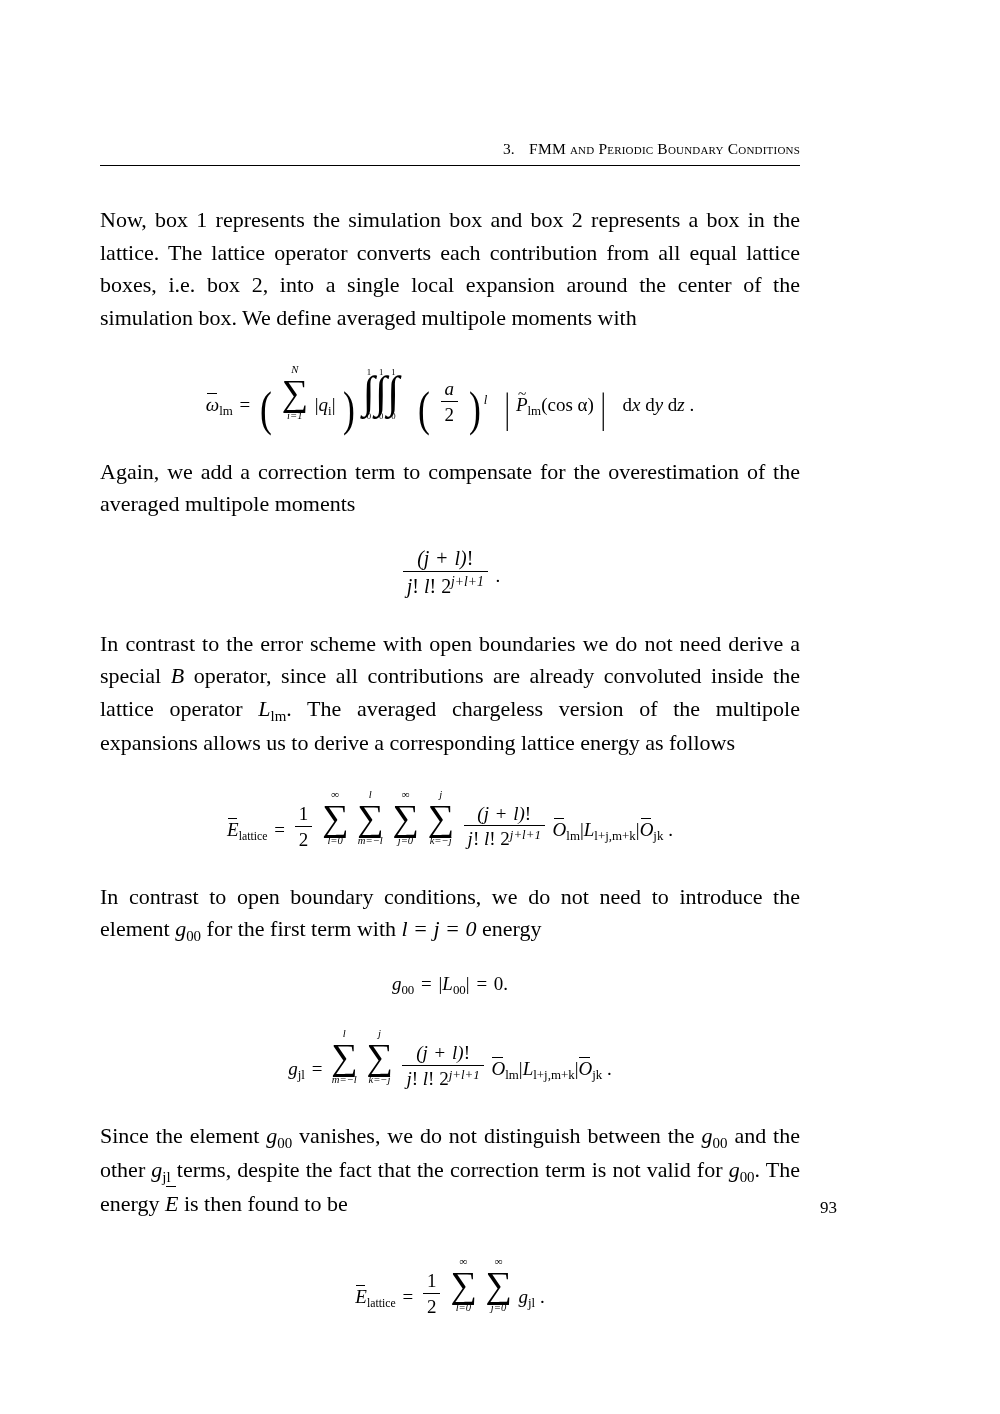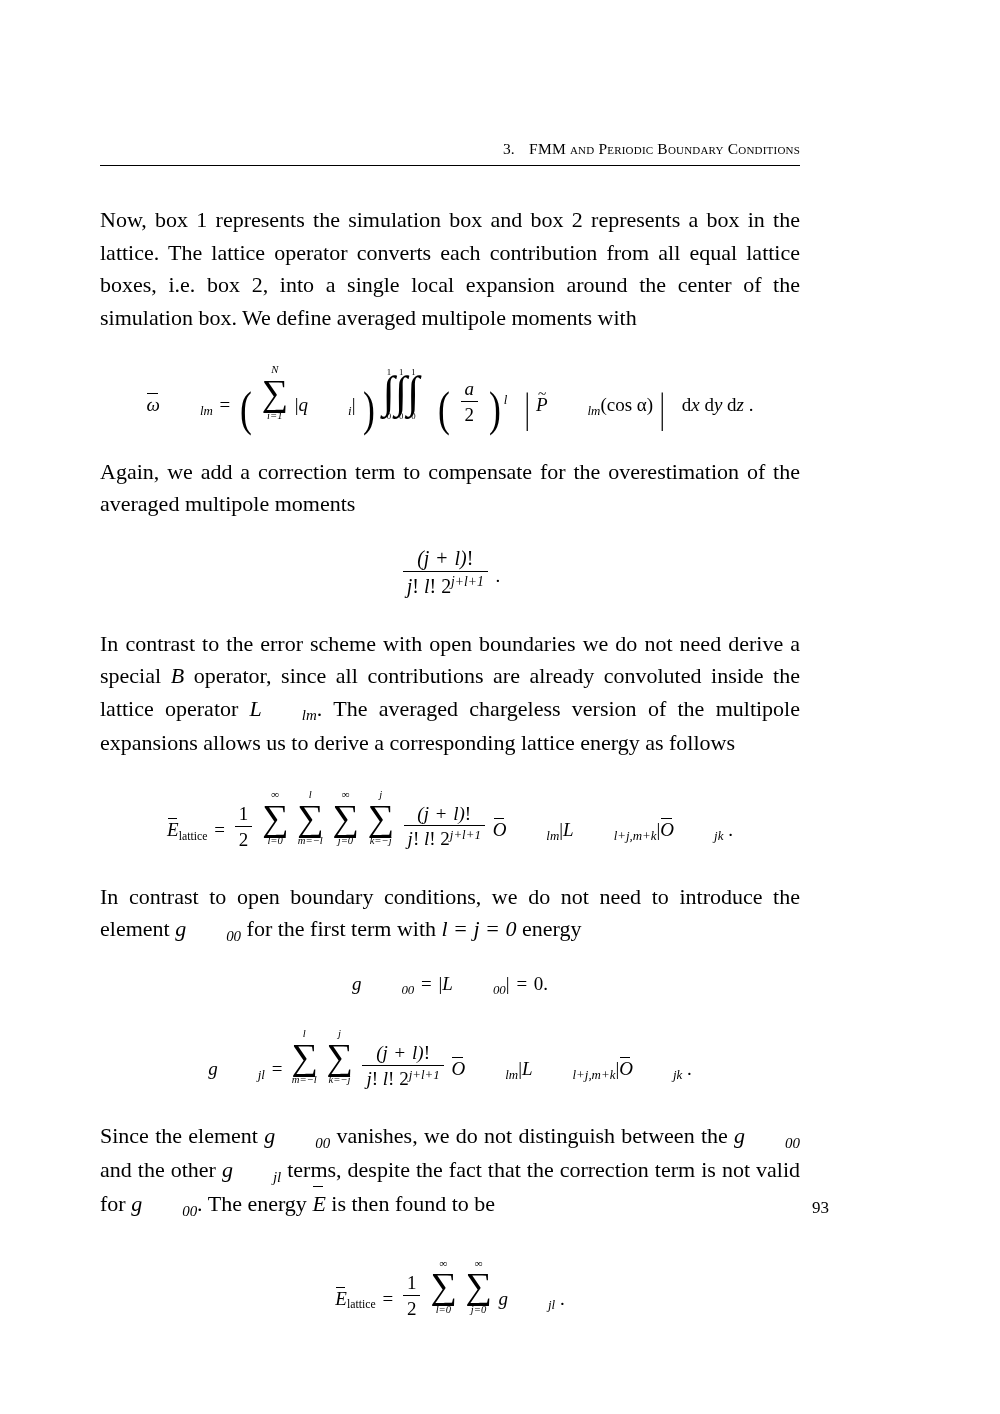--- a/index.html
+++ b/index.html
@@ -54,22 +54,20 @@
     display: inline-block;
     position: relative;
   }
   
   .mi { font-family: "Liberation Serif", serif; font-style: italic; }
   .mn { font-style: normal; }
   .mo { font-style: normal; padding: 0 2px; }
   .sub {
     font-size: 0.68em;
     vertical-align: -0.32em;
-    font-style: italic;
-    margin-left: 40px;
   }
   .sup {
     font-size: 0.68em;
     vertical-align: 0.5em;
     font-style: italic;
   }
   .frac {
     display: inline-block;
     vertical-align: -0.52em;
     text-align: center;
@@ -153,21 +151,21 @@
     right: 18%;
     top: -0.06em;
     border-top: 1px solid #000;
   }
   .tilde { position: relative; display: inline-block; }
   .script { font-family: "Liberation Serif", serif; font-style: italic; }
   .rm { font-style: normal; }
   .txtsub { font-size: 0.62em; vertical-align: -0.3em; font-style: normal; margin-top: 12px; }
   .folio {
     position: absolute;
-    right: 100px;
+    right: 92px;
     top: 1198px;
     font-size: 17px;
   }
   .sp { display: inline-block; width: 6px; }
 </style>
 </head>
 <body>
 
 <div class="page">
 

